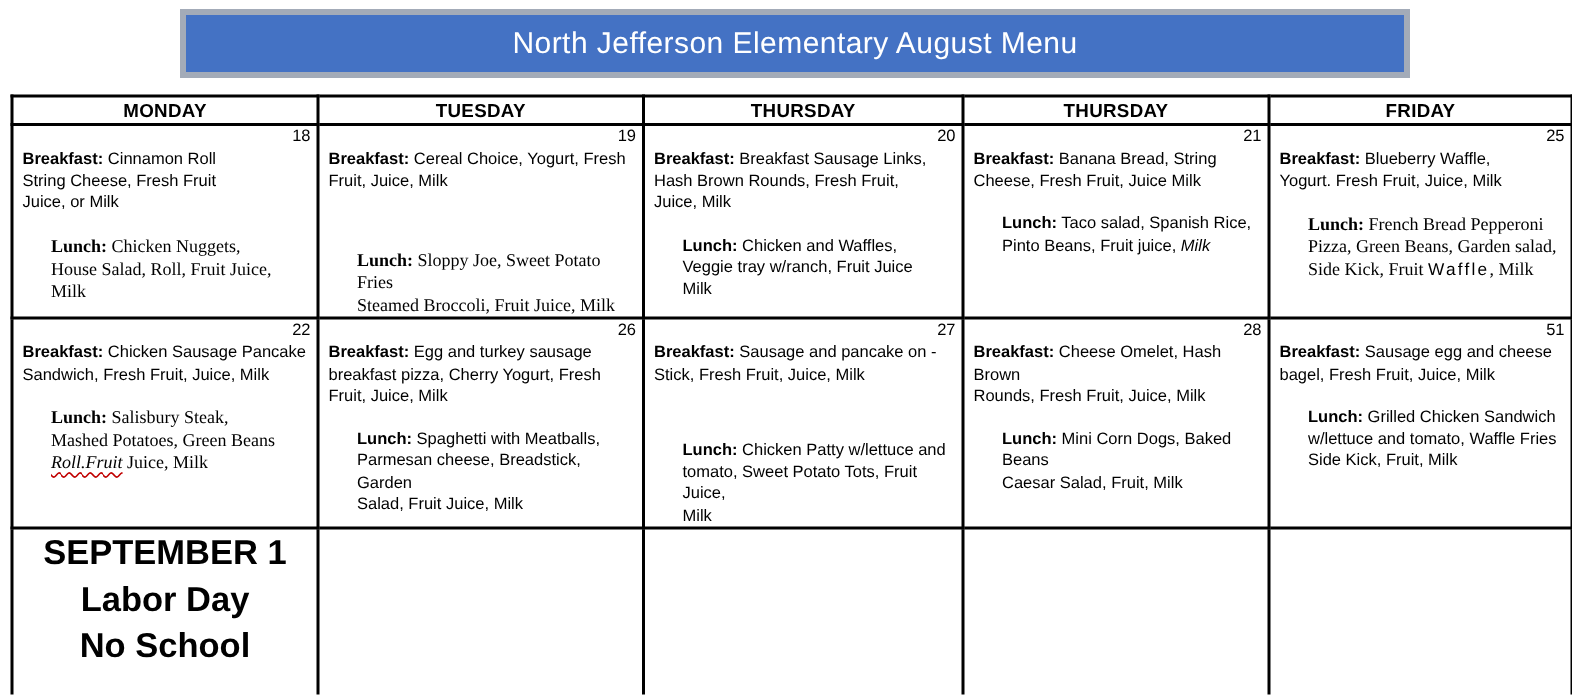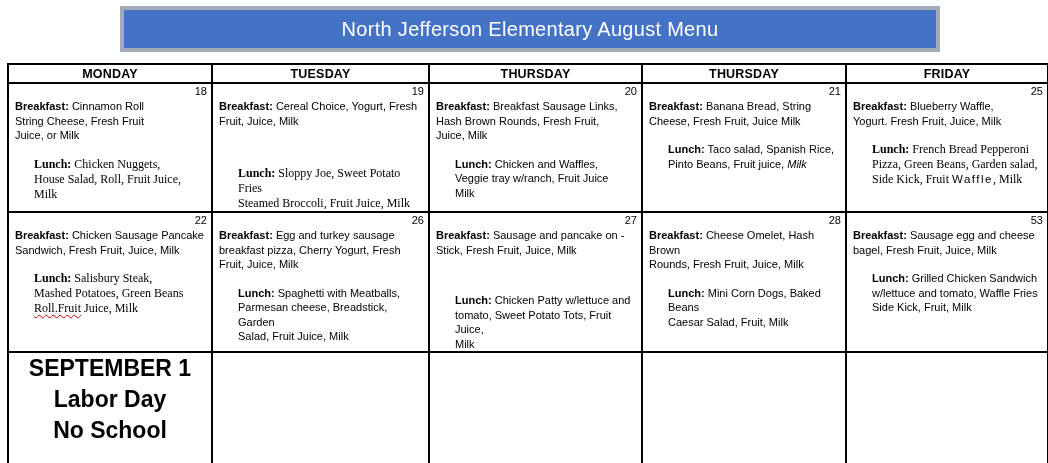--- a/index.html
+++ b/index.html
@@ -24,21 +24,21 @@
 
   .date{font-size:11px;text-align:right;padding:1px 4px 0 12px;line-height:12px;}
   .meal{margin:2px 0 0 0;padding:0 5px 0 6px;font-size:11px;line-height:14.5px;}
   .meal .mtext{white-space:pre-line;}
   .lunch{margin-top:14px;padding-left:25px;}
   .gap-lg{margin-top:36px;}
   .gap-xl{margin-top:38px;}
   .serif{font-family:"Liberation Serif",serif;font-size:12px;line-height:15px;}
   .sans-inline{font-family:"Liberation Sans",sans-serif;letter-spacing:1.5px;font-size:11.5px;}
   .misspell{text-decoration-line:underline;text-decoration-style:wavy;
-    text-decoration-color:var(--spell-red,#C00000);text-decoration-thickness:1px;text-underline-offset:2px;}
+    text-decoration-color:var(--spell-red,#C00000);text-decoration-thickness:1px;text-underline-offset:2px;font-style:italic;}
   .holiday-cell{text-align:center;font-weight:bold;font-size:23px;line-height:31px;padding-top:9px;}
 </style>
 </head>
 <body>
 
 <div class="page">
 
   <div class="banner">
     <span class="banner-title">North Jefferson Elementary August Menu</span>
   </div>
@@ -130,21 +130,21 @@
 Milk</span></p>
       </td>
       <td>
         <div class="date">28</div>
         <p class="meal"><b>Breakfast:</b> <span class="mtext">Cheese Omelet, Hash Brown
 Rounds, Fresh Fruit, Juice, Milk</span></p>
         <p class="meal lunch"><b>Lunch:</b> <span class="mtext">Mini Corn Dogs, Baked Beans
 Caesar Salad, Fruit, Milk</span></p>
       </td>
       <td>
-        <div class="date">53</div>
+        <div class="date">51</div>
         <p class="meal"><b>Breakfast:</b> <span class="mtext">Sausage egg and cheese
 bagel, Fresh Fruit, Juice, Milk</span></p>
         <p class="meal lunch"><b>Lunch:</b> <span class="mtext">Grilled Chicken Sandwich
 w/lettuce and tomato, Waffle Fries
 Side Kick, Fruit, Milk</span></p>
       </td>
     </tr>
 
     <tr class="r-holiday">
       <td class="holiday-cell">

